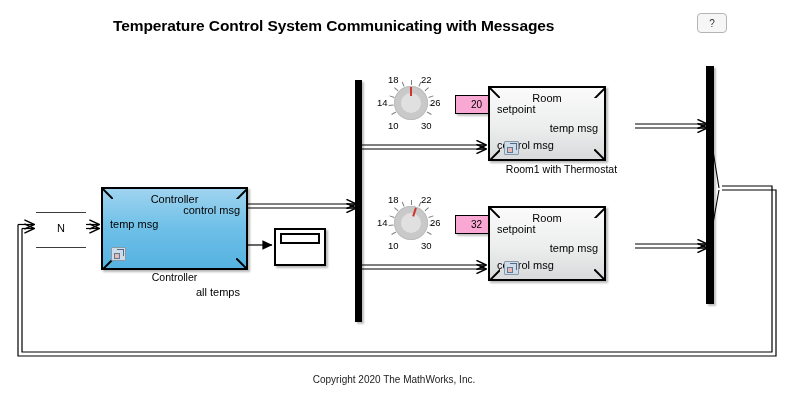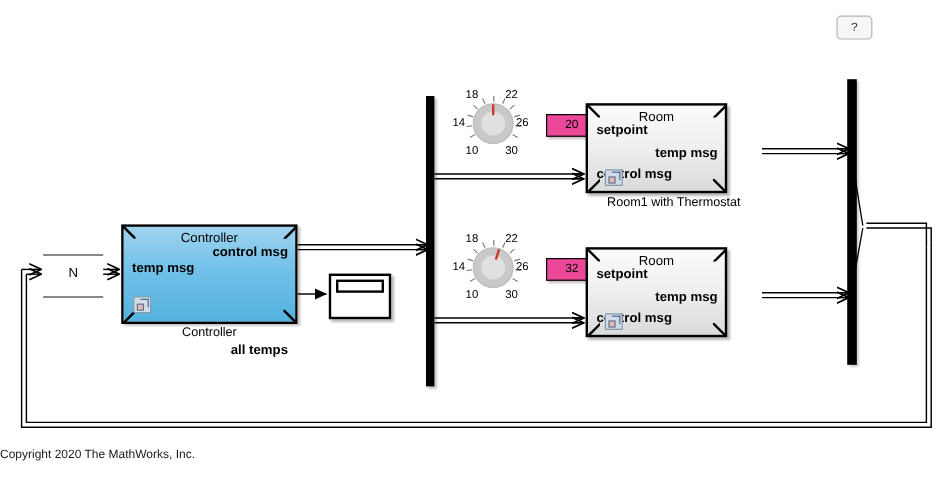--- a/index.html
+++ b/index.html
@@ -54,21 +54,21 @@
     cursor: pointer;
     box-sizing: border-box;
   }
 
   
   #copyright {
     position: absolute;
     left: 0;
     top: 374px;
     width: 788px;
-    text-align: left;
+    text-align: center;
     font-size: 10px;
     color: #1a1a1a;
   }
 
   
   .subsys {
     position: absolute;
     border: 2px solid #000;
     box-sizing: border-box;
     box-shadow: 2px 2px 2px rgba(0,0,0,0.28);
@@ -112,21 +112,20 @@
     text-align: center;
     font-size: 10.5px;
     color: #000;
     white-space: nowrap;
   }
   .port-label {
     position: absolute;
     font-size: 11px;
     color: #000;
     white-space: nowrap;
-    font-weight: bold;
   }
   .port-label.right { text-align: right; }
 
   
   #controller-block {
     left: 101px;
     top: 187px;
     width: 147px;
     height: 83px;
     background: linear-gradient(180deg, #9fd3ef 0%, #6fc0e8 48%, #55b2e0 100%);
@@ -218,21 +217,21 @@
     background: #fff;
     box-sizing: border-box;
   }
 
   
   .display-block {
     position: absolute;
     width: 43px;
     height: 19px;
     border: 1.5px solid #000;
-    background: #ec4899;
+    background: #f9a8d4;
     box-sizing: border-box;
     font-size: 10px;
     color: #000;
     line-height: 17px;
     text-align: center;
     box-shadow: 2px 2px 2px rgba(0,0,0,0.25);
   }
   #display1 { left: 455px; top: 95px; }
   #display2 { left: 455px; top: 215px; }
 
@@ -289,20 +288,21 @@
     position: absolute;
     background: #000;
     box-shadow: 2px 2px 2px rgba(0,0,0,0.25);
   }
 </style>
 </head>
 <body>
 
 <div id="canvas">
 
+  <div id="title">Temperature Control System Communicating with Messages</div>
 
   <div id="help-btn">?</div>
 
   <svg id="wires" viewBox="0 0 788 400">
     <defs>
       <marker id="ar" markerWidth="9" markerHeight="9" refX="8" refY="4.5" orient="auto">
         <path d="M0,0.6 L8.4,4.5 L0,8.4 z" fill="#000"></path>
       </marker>
       <marker id="aro" markerWidth="9" markerHeight="9" refX="8" refY="4.5" orient="auto">
         <path d="M0,0.6 L8.4,4.5 L0,8.4" fill="none" stroke="#000" stroke-width="1.2"></path>

